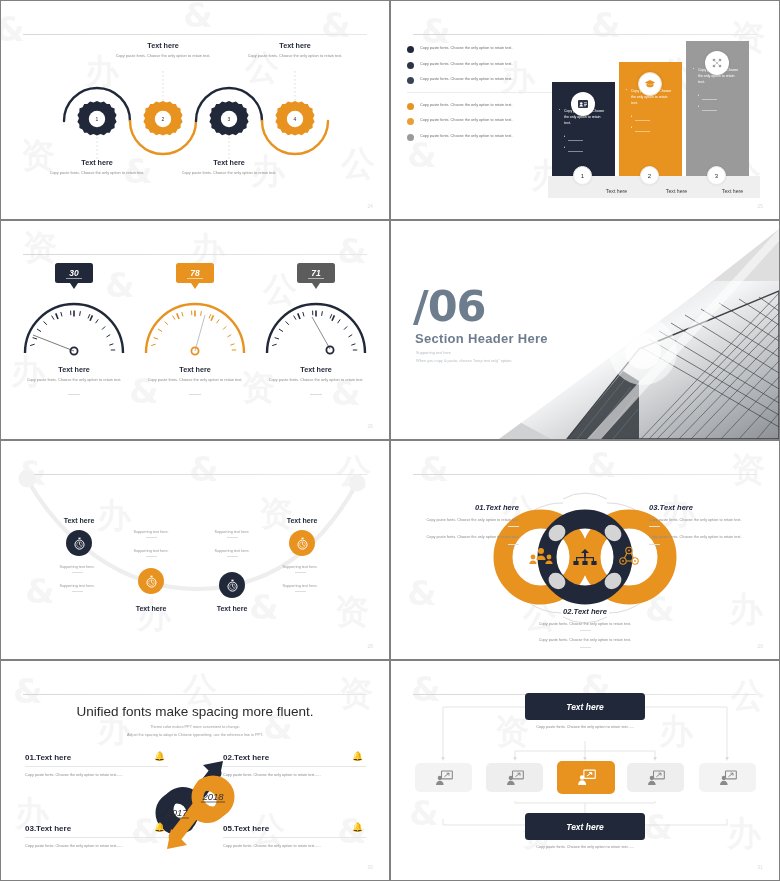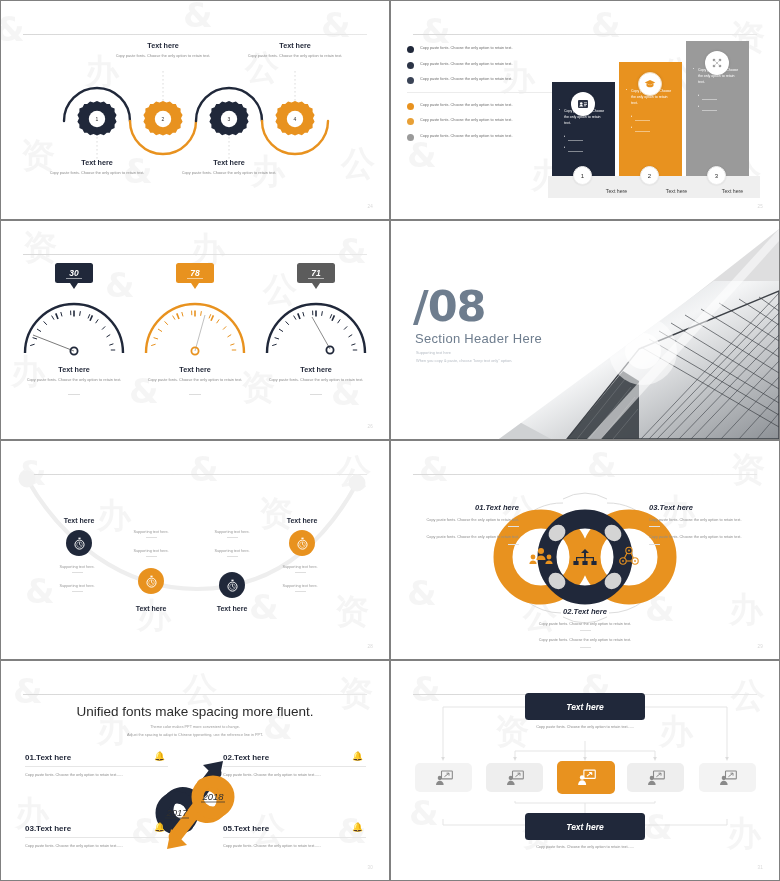--- a/index.html
+++ b/index.html
@@ -56,21 +56,21 @@
      display:flex; align-items:center; justify-content:center; }
   .s3 .tip:after { content:""; position:absolute; left:50%; margin-left:-4px; bottom:-6px;
      border-left:4px solid transparent; border-right:4px solid transparent; border-top:6px solid currentColor; }
   .s3 .tipul { width:16px; height:1px; background:rgba(255,255,255,.55); position:absolute;
      left:50%; margin-left:-8px; bottom:4px; }
 
   
   .s4 { background:#fff; }
   .s4 .big { position:absolute; left:22px; top:60px; font-size:43px; font-weight:bold;
      color:#6e7d8e; letter-spacing:-1px; font-family:"DejaVu Sans", sans-serif; }
-  .s4 .shead { position:absolute; left:24px; top:110px; font-size:13px; font-weight:normal;
+  .s4 .shead { position:absolute; left:24px; top:110px; font-size:13px; font-weight:bold;
      color:#6e7d8e; letter-spacing:.3px; }
   .s4 .ssub { position:absolute; left:25px; top:128px; font-size:3.9px; color:#b6bcc4; line-height:2.1; }
 
   
   .s5 .node { position:absolute; width:26px; height:26px; border-radius:50%;
      display:flex; align-items:center; justify-content:center; }
   .s5 .ttl { position:absolute; font-size:7px; font-weight:bold; color:#23293a; text-align:center; width:70px; }
   .s5 .sup { position:absolute; font-size:3.8px; color:#9a9a9a; text-align:center; width:70px; }
   .s5 .supul { width:11px; height:1px; background:#dedede; margin:2.5px auto 0; }
 
@@ -474,21 +474,21 @@
           <line x1="210" y1="218" x2="244" y2="176"></line>
             <line x1="222" y1="218" x2="247" y2="188"></line>
         </g>
 
         <circle cx="252" cy="130" r="34" fill="#ffffff" opacity=".55"></circle>
         <circle cx="252" cy="130" r="18" fill="#ffffff" opacity=".75"></circle>
         <path d="M108 190 L160 218 L108 218 Z" fill="#cfd1d3"></path>
       </g>
       <path d="M388 8 L388 20 L210 218 L196 218 Z" fill="#ffffff" opacity=".55"></path>
     </svg>
-    <div class="big">/08</div>
+    <div class="big">/06</div>
     <div class="shead">Section Header Here</div>
     <div class="ssub">
       <div>Supporting text here</div>
       <div>When you copy &amp; paste, choose "keep text only" option.</div>
     </div>
   </div>
 
   <div class="slide s5">
     <div class="wm">
       <span style="left:16px;top:12px;">&amp;</span>

